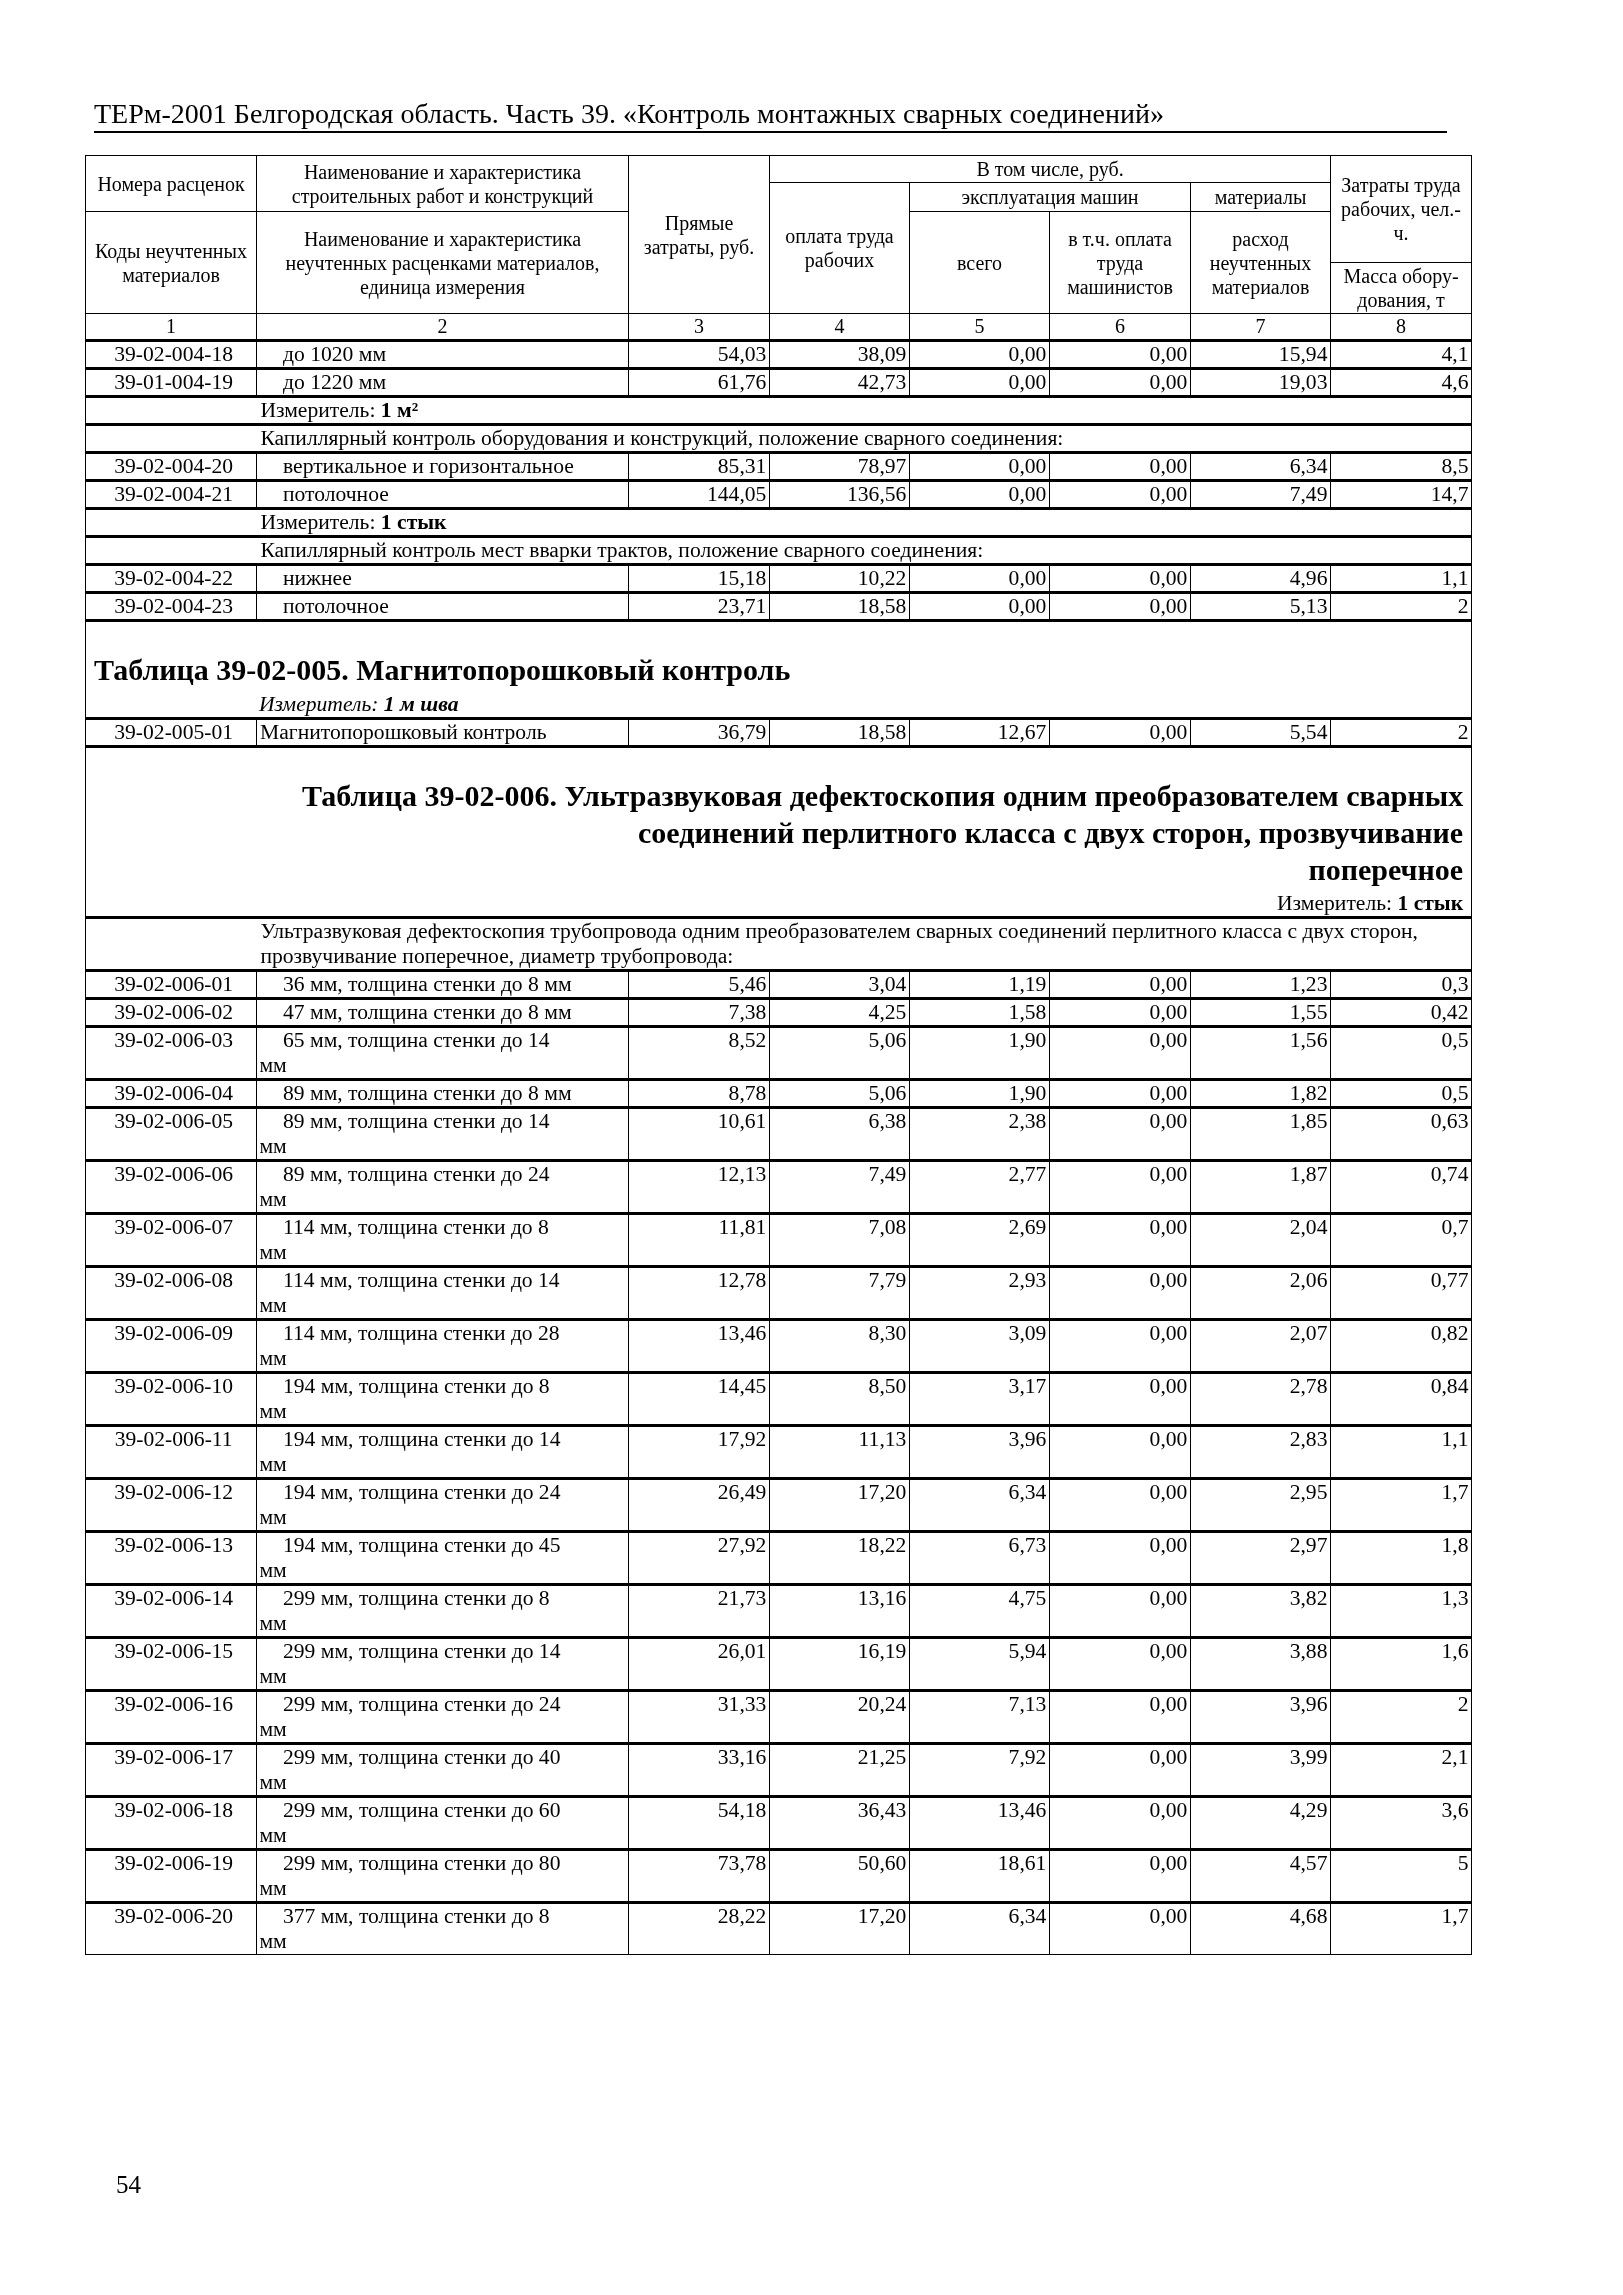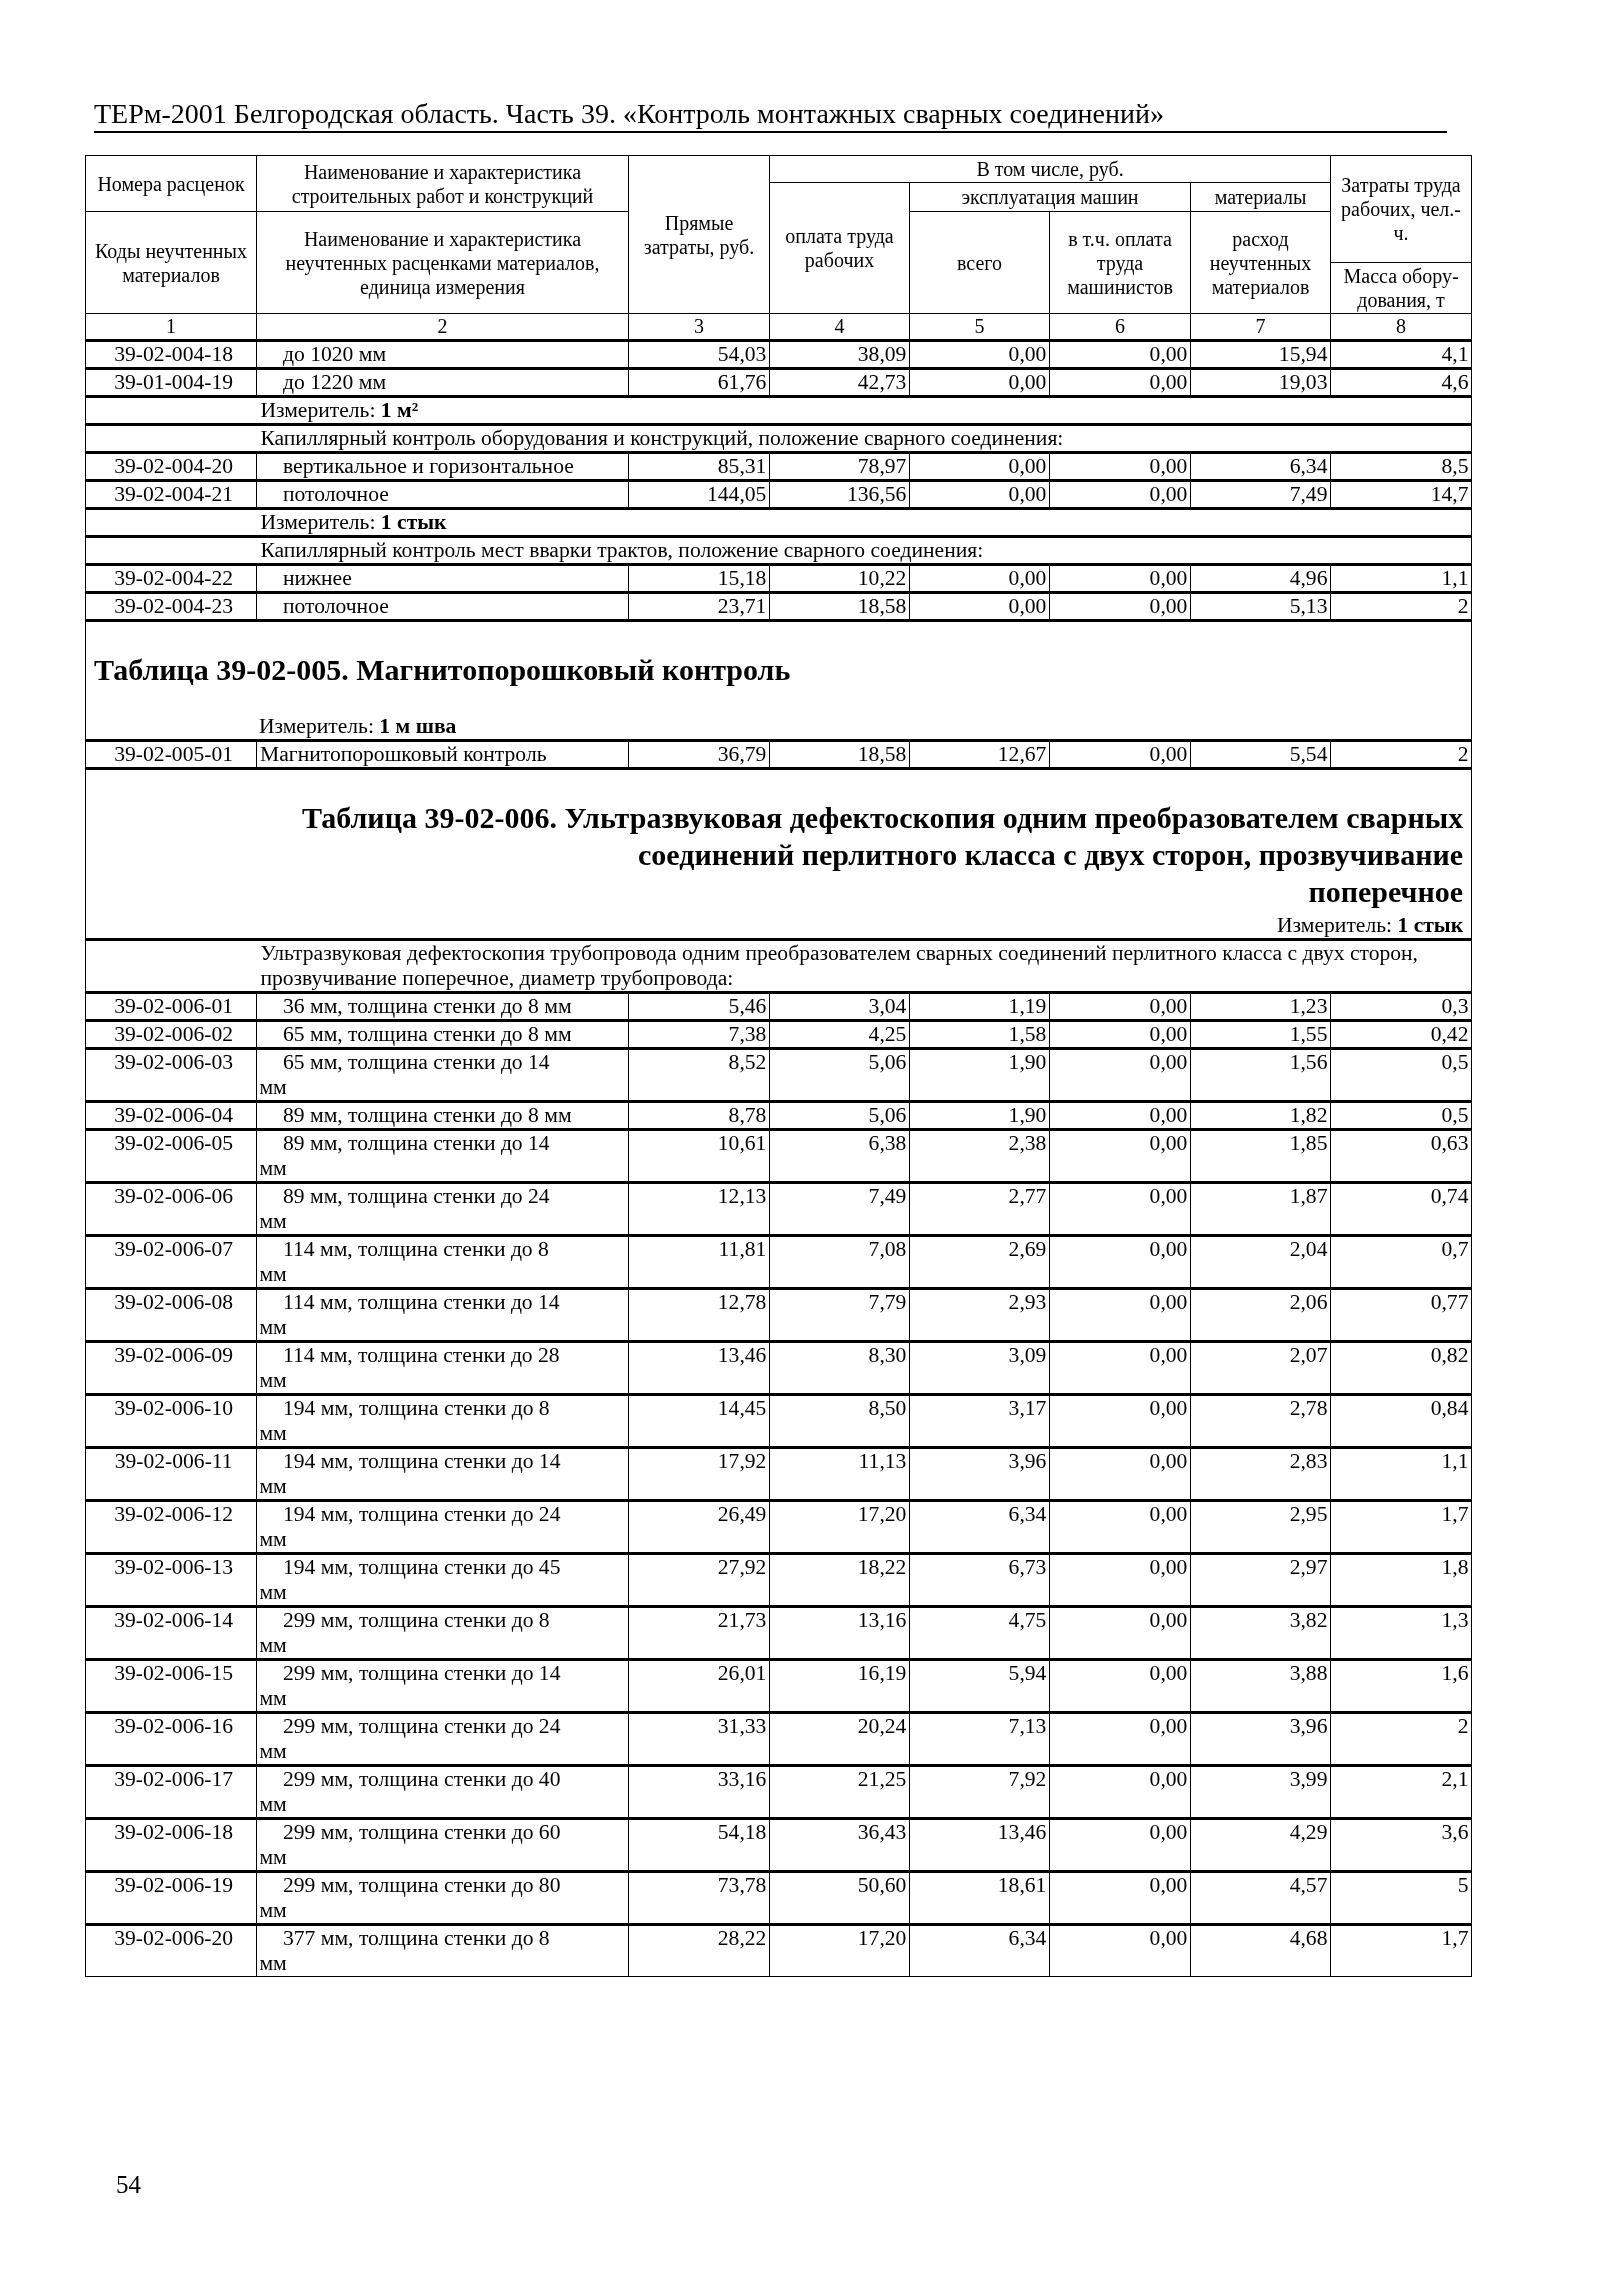--- a/index.html
+++ b/index.html
@@ -159,21 +159,21 @@
         <td class="v">23,71</td>
         <td class="v">18,58</td>
         <td class="v">0,00</td>
         <td class="v">0,00</td>
         <td class="v">5,13</td>
         <td class="v">2</td>
       </tr>
       <tr class="title-row">
         <td colspan="8" style="padding-top: 29px;">
           <div class="tbl-title">Таблица 39-02-005. Магнитопорошковый контроль</div>
-          <div style="padding-left: 165px; margin-top: 26px;"><span>Измеритель: </span><span class="bold">1 м шва</span></div>
+          <div style="padding-left: 165px; margin-top: 4px; font-style: italic;"><span>Измеритель: </span><span class="bold">1 м шва</span></div>
         </td>
       </tr>
       <tr class="data">
         <td class="code">39-02-005-01</td>
         <td class="name nopad"><span>Магнитопорошковый контроль</span></td>
         <td class="v">36,79</td>
         <td class="v">18,58</td>
         <td class="v">12,67</td>
         <td class="v">0,00</td>
         <td class="v">5,54</td>
@@ -194,21 +194,21 @@
         <td class="name"><span>36 мм, толщина стенки до 8 мм</span></td>
         <td class="v">5,46</td>
         <td class="v">3,04</td>
         <td class="v">1,19</td>
         <td class="v">0,00</td>
         <td class="v">1,23</td>
         <td class="v">0,3</td>
       </tr>
       <tr class="data">
         <td class="code">39-02-006-02</td>
-        <td class="name"><span>65 мм, толщина стенки до 8 мм</span></td>
+        <td class="name"><span>47 мм, толщина стенки до 8 мм</span></td>
         <td class="v">7,38</td>
         <td class="v">4,25</td>
         <td class="v">1,58</td>
         <td class="v">0,00</td>
         <td class="v">1,55</td>
         <td class="v">0,42</td>
       </tr>
       <tr class="data">
         <td class="code">39-02-006-03</td>
         <td class="name"><span>65 мм, толщина стенки до 14</span><span class="wrap-mm">мм</span></td>

